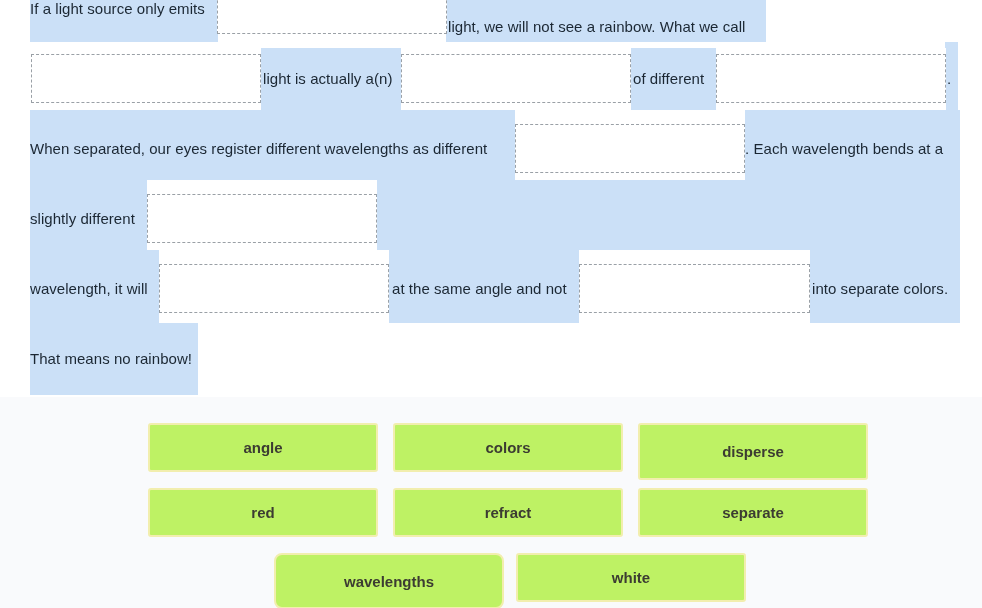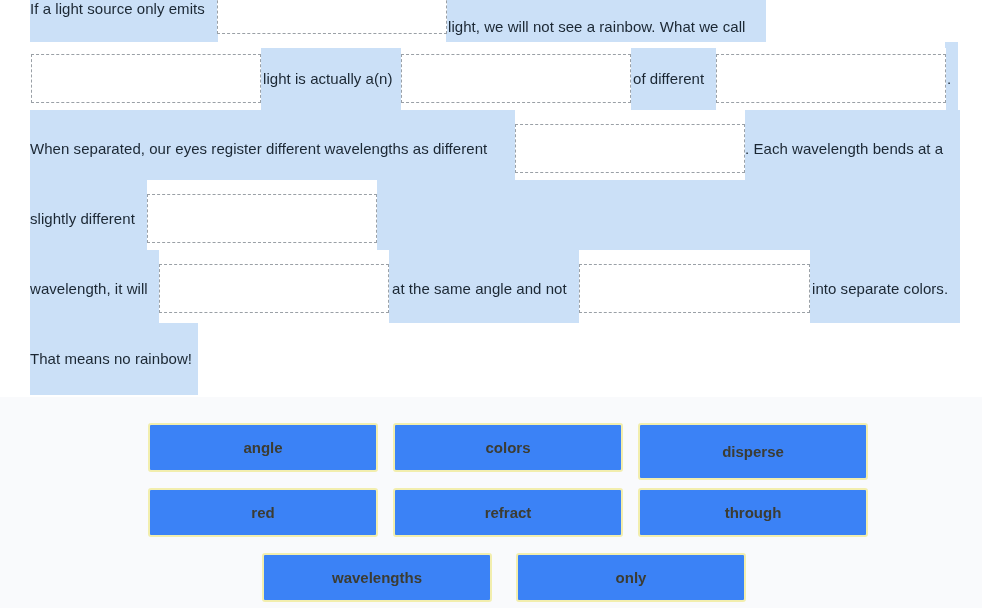--- a/index.html
+++ b/index.html
@@ -63,21 +63,21 @@
     top: 397px;
     width: 982px;
     height: 211px;
     background: #f9fafc;
     overflow: hidden;
   }
 
   .tile {
     position: absolute;
     box-sizing: border-box;
-    background: #3b82f6;
+    background: #bef264;
     border: 2px solid #f2eeae;
     border-radius: 3px;
     display: flex;
     align-items: center;
     justify-content: center;
     font-family: "Liberation Sans", sans-serif;
     font-size: 15px;
     font-weight: bold;
     color: #3c3c32;
     cursor: grab;
@@ -162,23 +162,23 @@
     <span>disperse</span>
   </div>
 
   <div class="tile" style="left:148px; top:91px;  width:230px; height:49px;">
     <span>red</span>
   </div>
   <div class="tile" style="left:393px; top:91px;  width:230px; height:49px;">
     <span>refract</span>
   </div>
   <div class="tile" style="left:638px; top:91px;  width:230px; height:49px;">
-    <span>through</span>
+    <span>separate</span>
   </div>
 
-  <div class="tile" style="left:262px; top:156px; width:230px; height:49px;">
+  <div class="tile" style="left:274px; top:156px; width:230px; height:56px;border-radius:8px;">
     <span>wavelengths</span>
   </div>
   <div class="tile" style="left:516px; top:156px; width:230px; height:49px;">
-    <span>only</span>
+    <span>white</span>
   </div>
 
 </div>
 
 </body></html>

